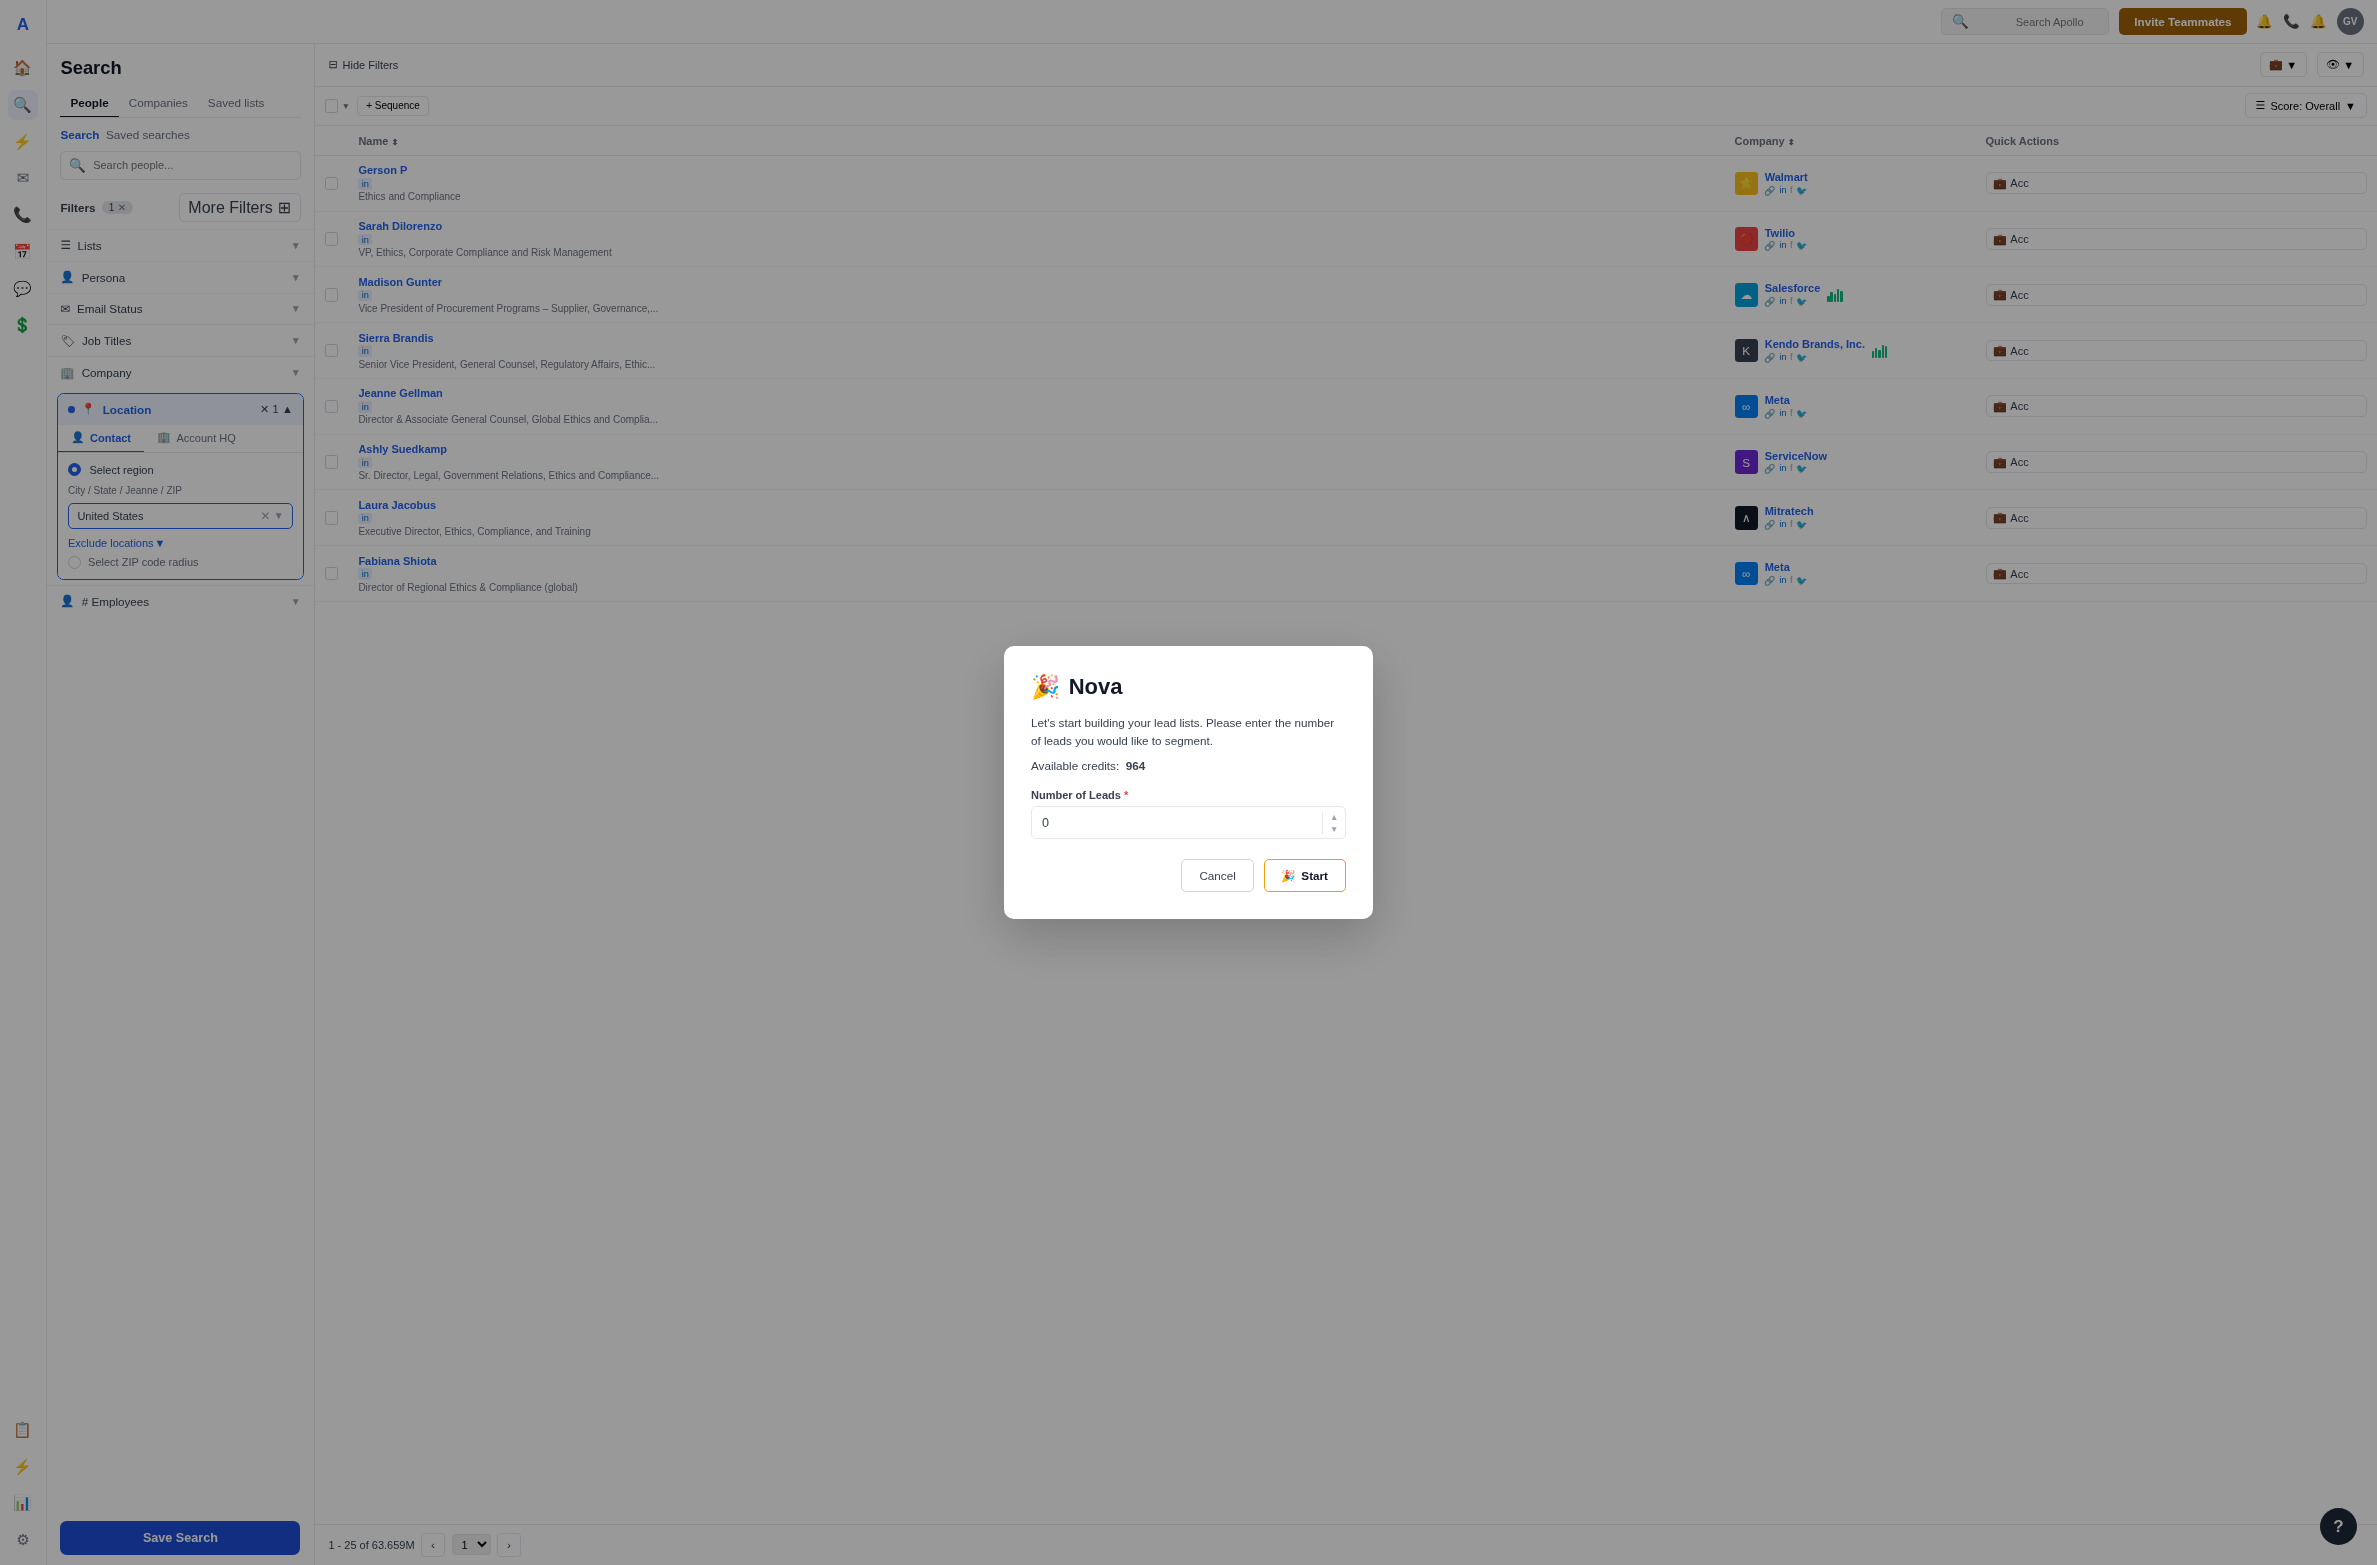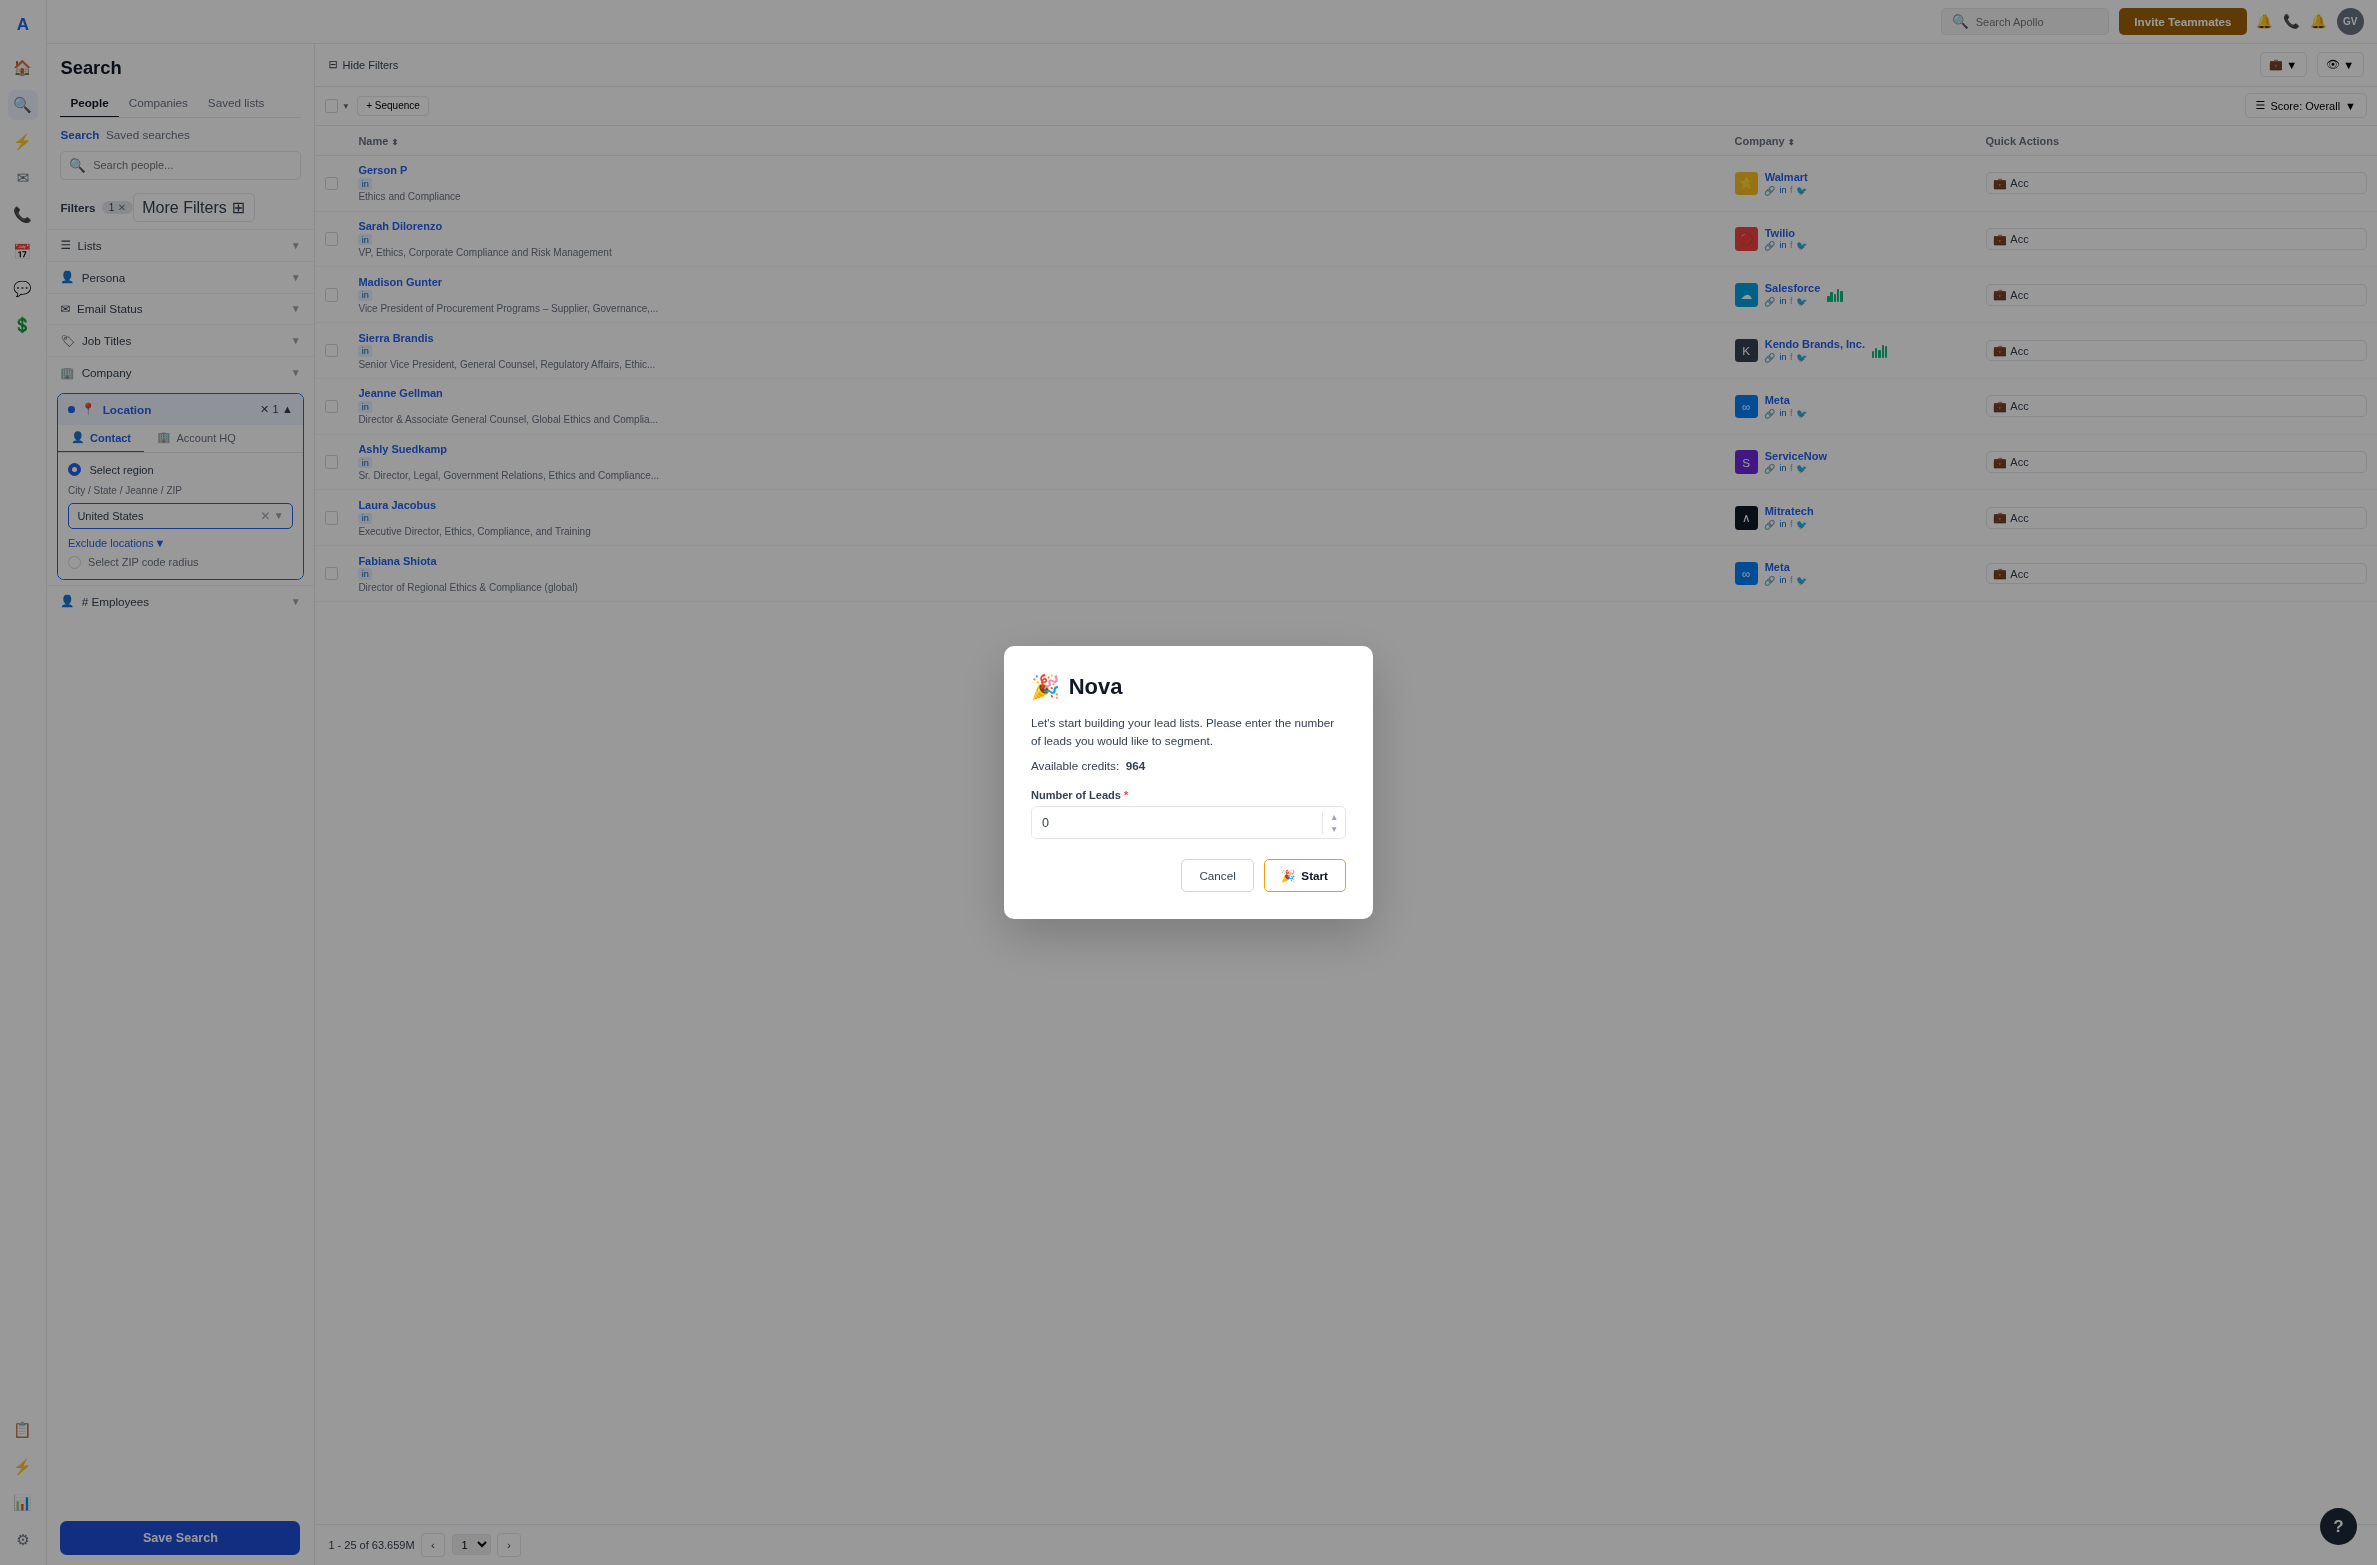--- a/index.html
+++ b/index.html
@@ -12,21 +12,21 @@
     .nav-icon.active { background: #eff6ff; color: #2563eb; }
     .nav-logo { width: 30px; height: 30px; display: flex; align-items: center; justify-content: center; font-size: 17px; font-weight: 700; color: #2563eb; margin-bottom: 6.7px; }
     .nav-spacer { flex: 1; }
 
     .main-area { flex: 1; display: flex; flex-direction: column; overflow: hidden; }
 
     
     .topbar { height: 44px; background: #fff; border-bottom: 0.8px solid #e8eaed; display: flex; align-items: center; padding: 0 13.4px; gap: 10px; flex-shrink: 0; }
     .topbar-spacer { flex: 1; }
     .search-apollo { display: flex; align-items: center; gap: 6.7px; background: #f3f4f6; border: 0.8px solid #e5e7eb; border-radius: 5px; padding: 5px 10px; width: 168px; }
-    .search-apollo input { border: none; background: transparent; outline: none; font-size: 11px; color: #374151; width: 100%; }
+    .search-apollo input { border: none; background: transparent; outline: none; font-size: 11px; color: #374151; width: 100%; margin-left: 40px; }
     .invite-btn { background: #a16207; color: #fff; border: none; border-radius: 5px; padding: 6.7px 15px; font-size: 11.7px; font-weight: 600; cursor: pointer; }
     .topbar-actions { display: flex; align-items: center; gap: 10px; }
     .avatar-circle { width: 27px; height: 27px; border-radius: 50%; background: #6b7280; color: #fff; display: flex; align-items: center; justify-content: center; font-size: 10px; font-weight: 700; }
 
     
     .content-area { flex: 1; display: flex; overflow: hidden; }
 
     
     .filter-panel { width: 268px; background: #fff; border-right: 0.8px solid #e8eaed; display: flex; flex-direction: column; overflow-y: auto; flex-shrink: 0; }
     .filter-header { padding: 13.4px 13.4px 0; }
@@ -35,21 +35,21 @@
     .tab { padding: 6.7px 10px; font-size: 11.7px; color: #6b7280; cursor: pointer; border-bottom: 1.7px solid transparent; }
     .tab.active { color: #111827; font-weight: 600; border-bottom: 1.7px solid #111827; }
 
     .filter-actions { display: flex; gap: 6.7px; padding: 10px 13.4px; }
     .search-tab-btn { font-size: 11.7px; font-weight: 600; color: #2563eb; cursor: pointer; }
     .saved-search-btn { font-size: 11.7px; color: #6b7280; cursor: pointer; }
 
     .search-people-input { margin: 0 13.4px 10px; display: flex; align-items: center; gap: 6.7px; border: 0.8px solid #e5e7eb; border-radius: 5px; padding: 5.9px 8.4px; }
     .search-people-input input { border: none; outline: none; font-size: 11px; color: #374151; width: 100%; background: transparent; }
 
-    .filters-label-row { display: flex; align-items: center; justify-content: flex-start; padding: 3.4px 13.4px 6.7px; }
+    .filters-label-row { display: flex; align-items: center; justify-content: space-between; padding: 3.4px 13.4px 6.7px; }
     .filters-label { font-size: 11.7px; font-weight: 600; color: #374151; }
     .filter-badge { background: #e5e7eb; border-radius: 17px; padding: 0.8px 6.7px; font-size: 10px; color: #374151; display: flex; align-items: center; gap: 3.4px; }
     .filter-badge-x { cursor: pointer; color: #6b7280; }
     .more-filters-btn { display: flex; align-items: center; gap: 5px; border: 0.8px solid #e5e7eb; border-radius: 5px; padding: 4.2px 8.4px; font-size: 16px; color: #374151; cursor: pointer; background: #fff; }
 
     .filter-section { border-top: 0.8px solid #f0f1f3; }
     .filter-section-header { display: flex; align-items: center; justify-content: space-between; padding: 8.4px 13.4px; cursor: pointer; }
     .filter-section-title { font-size: 11.7px; color: #374151; display: flex; align-items: center; gap: 6.7px; }
     .filter-chevron { color: #9ca3af; font-size: 10px; }
 

